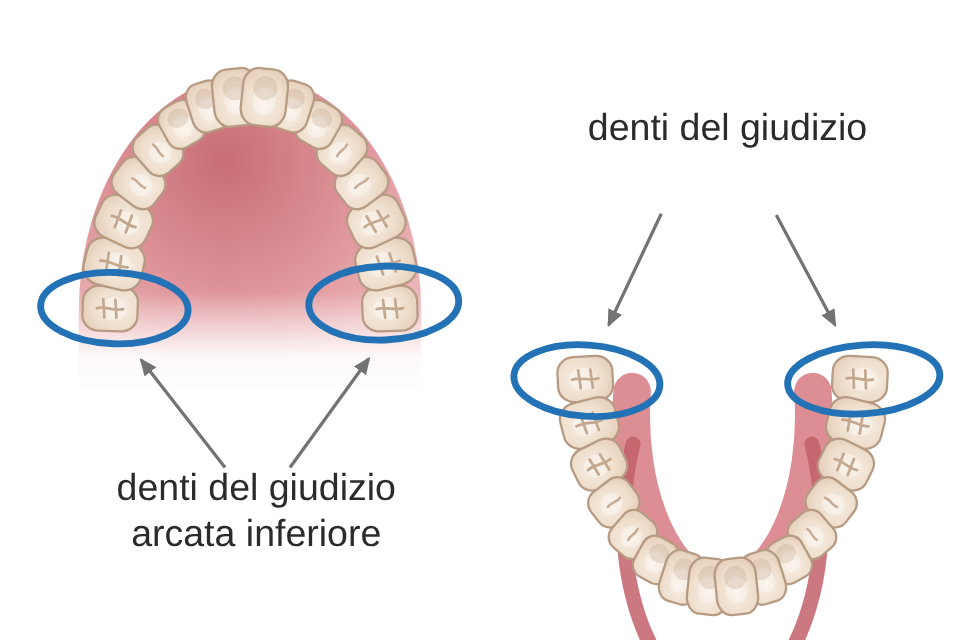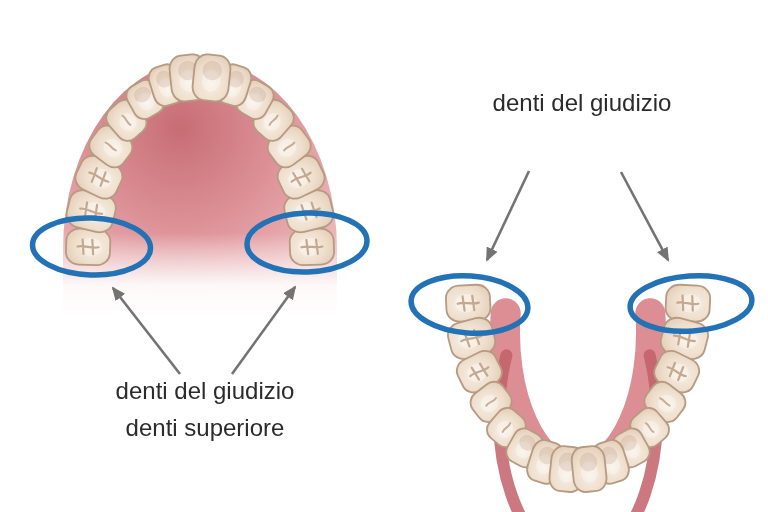--- a/index.html
+++ b/index.html
@@ -14,21 +14,21 @@
     position:relative;width:768px;height:512px;overflow:hidden;
     background:var(--background);
     font-family:"Liberation Sans","DejaVu Sans",sans-serif;
   }
   .arch-svg{position:absolute;}
   #upperArch{left:30px;top:8px;}
   #lowerArch{left:400px;top:262px;}
   #overlay{position:absolute;left:0;top:0;pointer-events:none;}
   .label{
     position:absolute;width:300px;text-align:center;
-    font-size:24px;line-height:37px;font-weight:400;color:var(--label-text);
+    font-size:30px;line-height:37px;font-weight:400;color:var(--label-text);
   }
   #labelSup{left:55px;top:372px;}
   #labelInf{left:432px;top:84px;}
   .label .line{display:block;}
   .hl{fill:none;stroke:var(--highlight-ellipse);stroke-width:5.5;}
   .arrow-line{stroke:var(--arrow);stroke-width:2.6;}
   .palate{fill:url(#palateGrad);}
   .gum-light{fill:none;stroke:var(--gum-band-light);stroke-width:30;stroke-linecap:round;}
   .gum-dark{fill:none;stroke:var(--gum-band-dark);stroke-width:12;stroke-linecap:round;opacity:.85;}
   stop.s-pc{stop-color:var(--palate-center);} stop.s-pm{stop-color:var(--palate-mid);}
@@ -253,15 +253,15 @@
     <line class="arrow-line" x1="232" y1="374" x2="295" y2="287" marker-end="url(#arrowHead)"></line>
     <line class="arrow-line" x1="529" y1="171" x2="487" y2="260" marker-end="url(#arrowHead)"></line>
     <line class="arrow-line" x1="621" y1="172" x2="668" y2="260" marker-end="url(#arrowHead)"></line>
   </svg>
 
   <div class="label" id="labelInf">
     <span class="line">denti del giudizio</span>
   </div>
   <div class="label" id="labelSup">
     <span class="line">denti del giudizio</span>
-    <span class="line">denti superiore</span>
+    <span class="line">arcata inferiore</span>
   </div>
 </div>
 
 </body></html>

